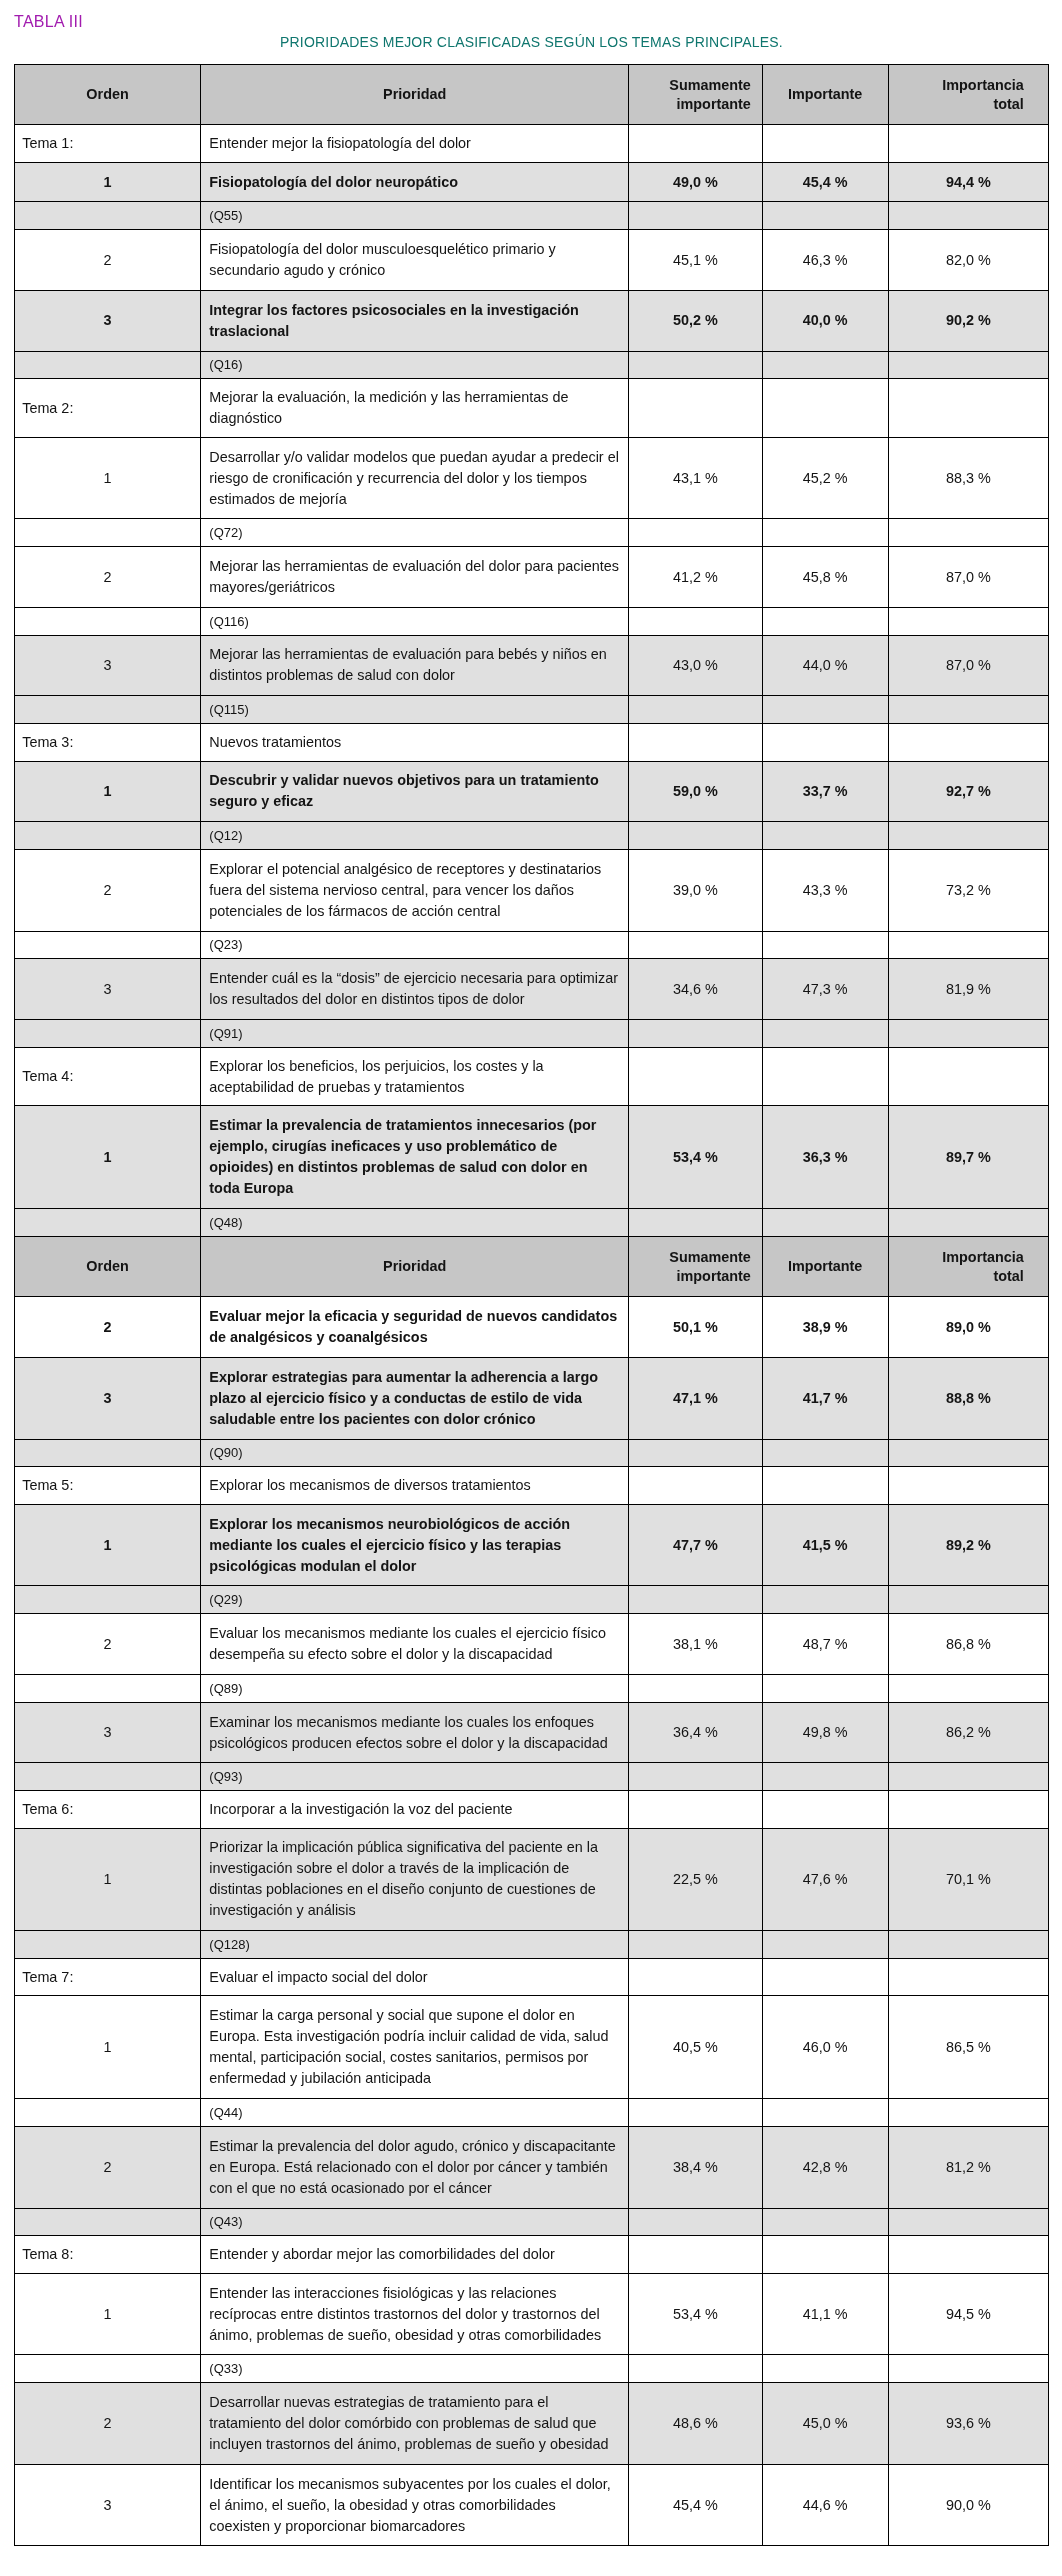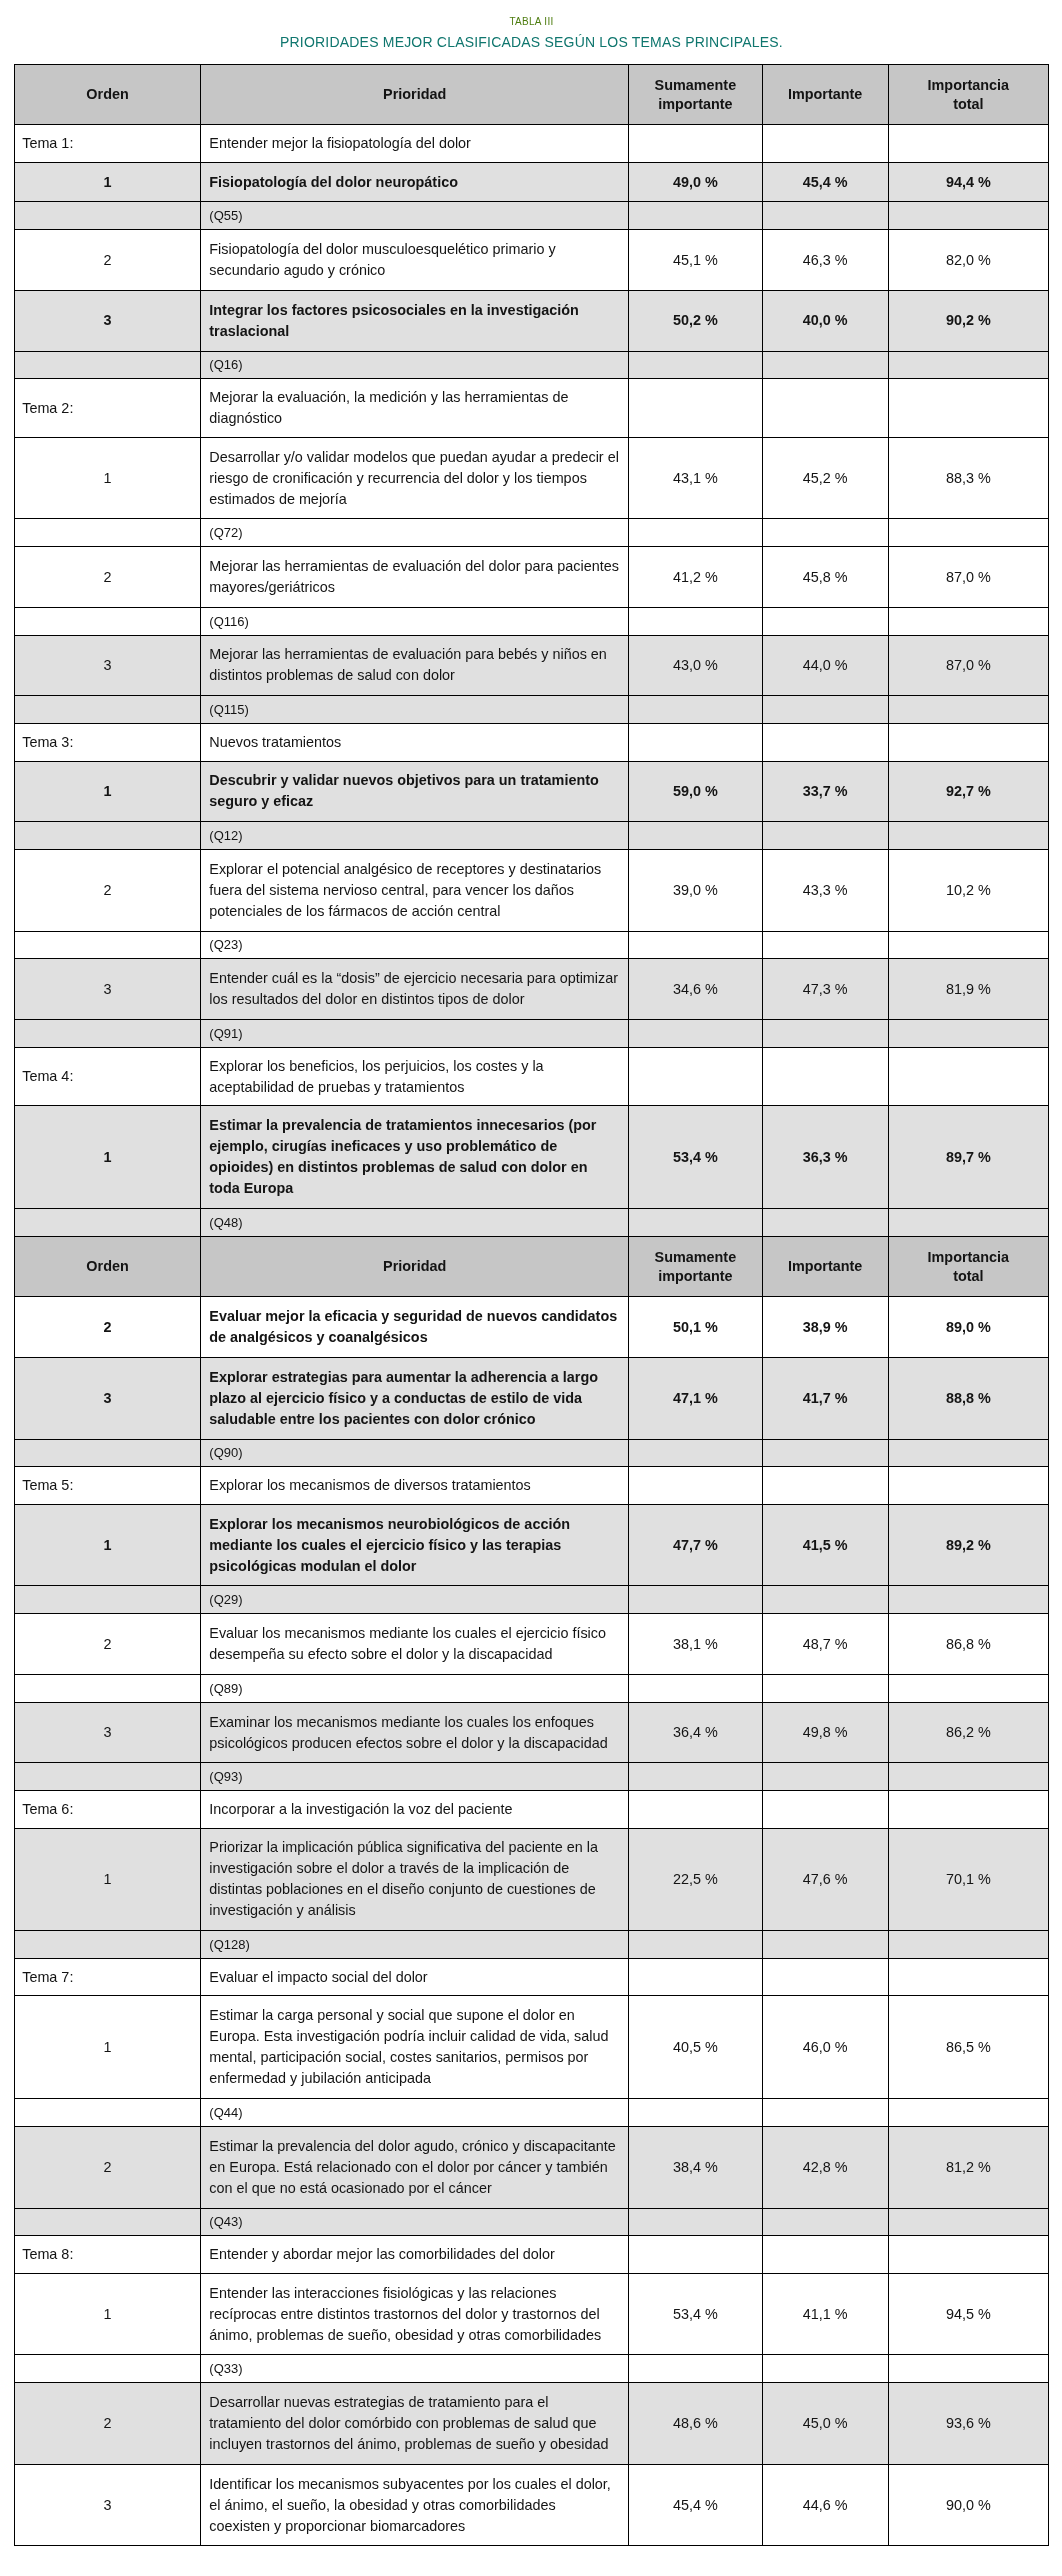--- a/index.html
+++ b/index.html
@@ -10,24 +10,23 @@
     -webkit-font-smoothing: antialiased;
   }
   .page {
     box-sizing: border-box;
     width: 1063px;
     min-height: 3371px;
     padding: 13.4px 14px 20.6px 14px;
     background: #ffffff;
   }
   .title {
-    text-align: center;
-    font-size: 10px;
+    font-size: 16px;
     line-height: 17.5px;
-    color: #4d7c0f;
+    color: #a21caf;
     letter-spacing: 0.3px;
   }
   .subtitle {
     text-align: center;
     font-size: 14px;
     line-height: 17.5px;
     color: #0f766e;
     letter-spacing: 0.2px;
     margin: 3.1px 0 12.4px 0;
   }
@@ -45,21 +44,21 @@
   th, td { border: 1px solid #000; }
   th {
     background: #c6c6c6;
     font-size: 14.4px;
     font-weight: bold;
     text-align: center;
     vertical-align: middle;
     padding: 11.3px 3.1px;
     line-height: 18.5px;
   }
-  .hwrap { display: inline-block; max-width: 111px; line-height: 18.5px; }
+  .hwrap { display: inline-block; max-width: 111px; line-height: 18.5px; text-align: right; }
   td {
     font-size: 14.4px;
     line-height: 21px;
     padding: 8.8px 8.2px;
     vertical-align: middle;
     background: #ffffff;
     text-align: left;
   }
   td.orden { text-align: center; padding-left: 3.1px; padding-right: 3.1px; margin-top: 20px; }
   td.tema-label { text-align: left; padding-left: 7.2px; white-space: nowrap; }
@@ -201,21 +200,21 @@
           <td class="code">(Q12)</td>
           <td class="pct"></td>
           <td class="pct"></td>
           <td class="pct"></td>
         </tr>
         <tr class="prio">
           <td class="orden">2</td>
           <td class="ptext">Explorar el potencial analgésico de receptores y destinatarios fuera del sistema nervioso central, para vencer los daños potenciales de los fármacos de acción central</td>
           <td class="pct">39,0 %</td>
           <td class="pct">43,3 %</td>
-          <td class="pct">10,2 %</td>
+          <td class="pct">73,2 %</td>
         </tr>
         <tr class="coderow">
           <td class="orden"></td>
           <td class="code">(Q23)</td>
           <td class="pct"></td>
           <td class="pct"></td>
           <td class="pct"></td>
         </tr>
         <tr class="prio shaded">
           <td class="orden">3</td>

